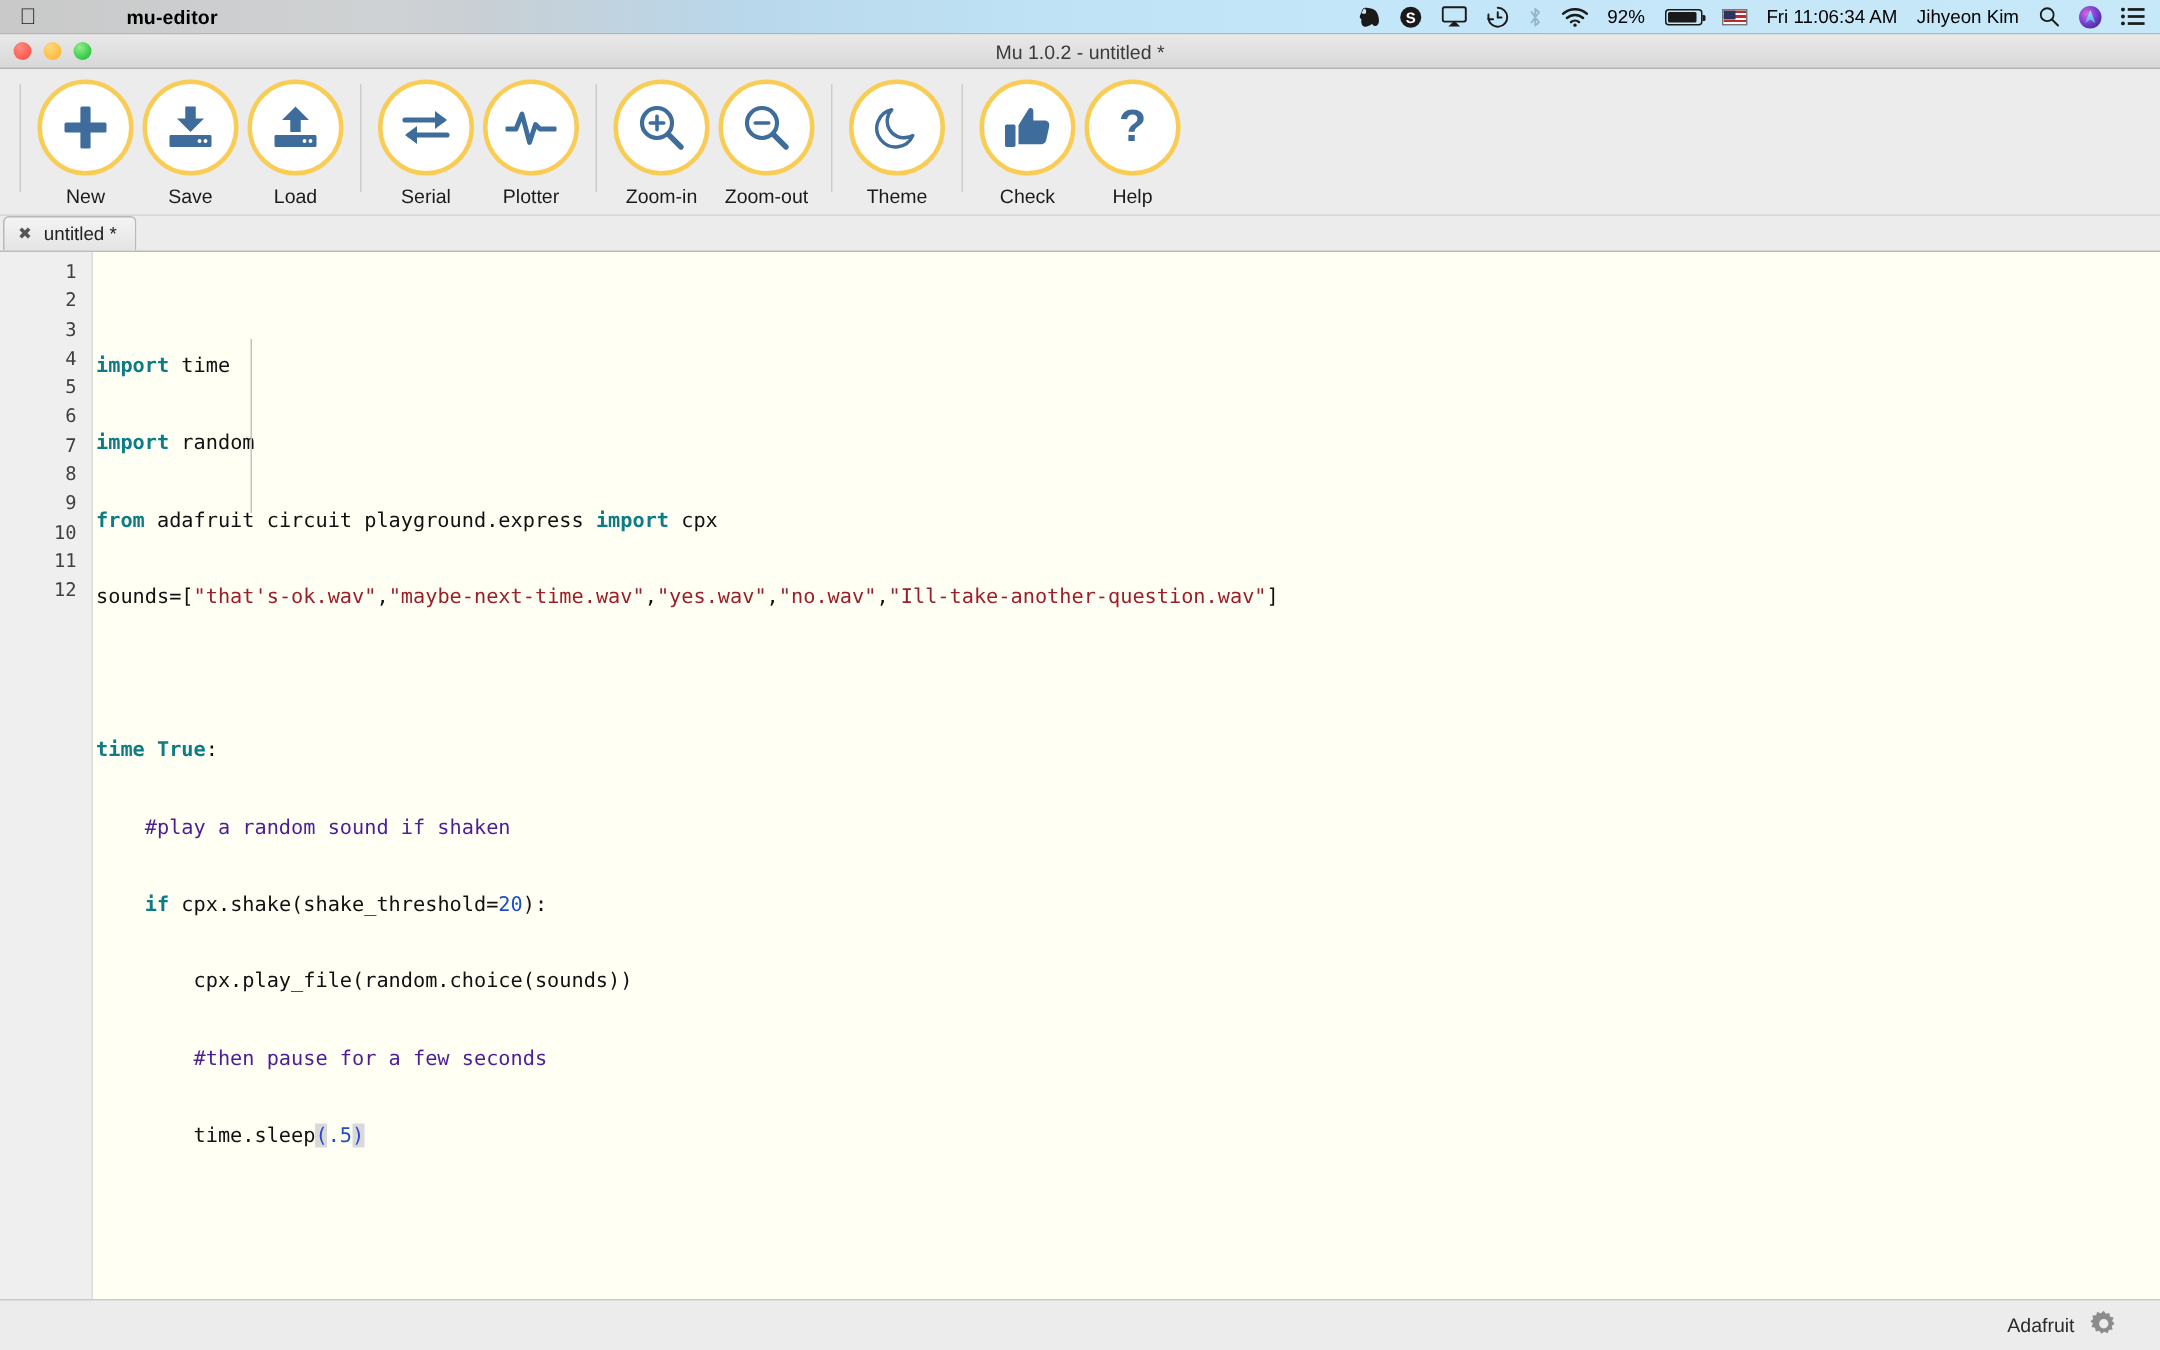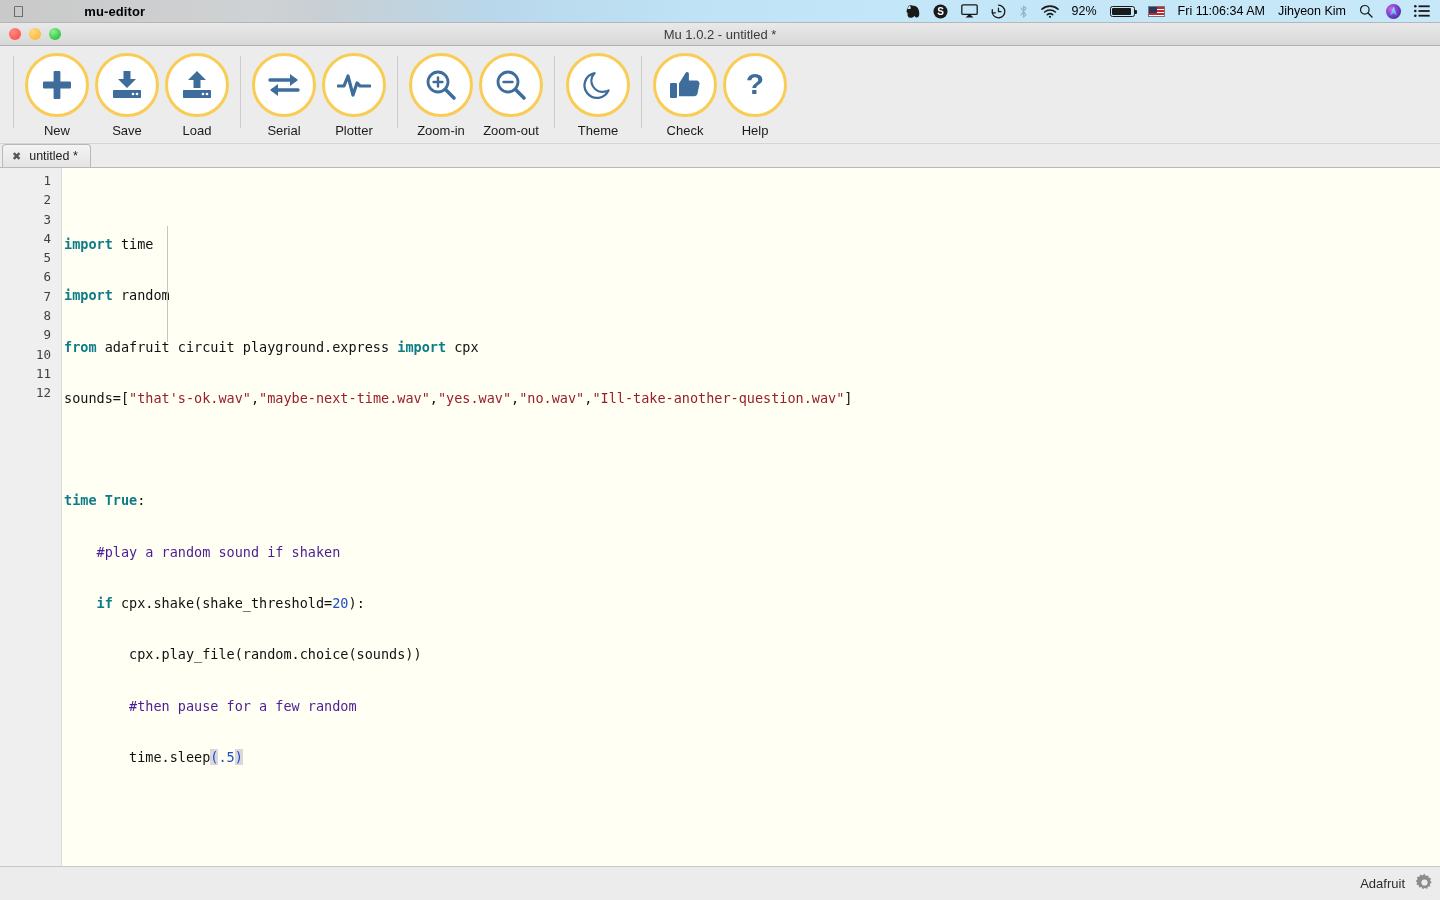--- a/index.html
+++ b/index.html
@@ -142,21 +142,21 @@
   .cmt  { color:#4c1d95; }
   .num  { color:#1c4fc4; }
   .plain{ color:#111; }
   .brk  { color:#2a47d0; background:#d9d9d9; }
   .guide { position:absolute; width:1px; background:#c4c4c4; }
 
   
   #statusbar {
     flex:0 0 33px; height:33px; background:#ececec;
     display:flex; align-items:center; justify-content:flex-end;
-    padding-right: 6px; gap: 10px;
+    padding-right: 28px; gap: 10px;
     font-size: 13px; color:#2b2b2b;
   }
 </style>
 </head>
 <body>
 
 <div id="menubar">
   <div class="mb-left">
     <span class="apple-logo"></span>
     <span class="app-name">mu-editor</span>
@@ -429,21 +429,21 @@
 
       <div class="cl"><span class="kw">import</span><span class="plain"> time</span></div>
       <div class="cl"><span class="kw">import</span><span class="plain"> random</span></div>
       <div class="cl"><span class="kw">from</span><span class="plain"> adafruit circuit playground.express </span><span class="kw">import</span><span class="plain"> cpx</span></div>
       <div class="cl"><span class="plain">sounds=[</span><span class="str">"that's-ok.wav"</span><span class="plain">,</span><span class="str">"maybe-next-time.wav"</span><span class="plain">,</span><span class="str">"yes.wav"</span><span class="plain">,</span><span class="str">"no.wav"</span><span class="plain">,</span><span class="str">"Ill-take-another-question.wav"</span><span class="plain">]</span></div>
       <div class="cl"></div>
       <div class="cl"><span class="kw">time</span><span class="plain"> </span><span class="kw">True</span><span class="plain">:</span></div>
       <div class="cl"><span class="cmt">    #play a random sound if shaken</span></div>
       <div class="cl"><span class="plain">    </span><span class="kw">if</span><span class="plain"> cpx.shake(shake_threshold=</span><span class="num">20</span><span class="plain">):</span></div>
       <div class="cl"><span class="plain">        cpx.play_file(random.choice(sounds))</span></div>
-      <div class="cl"><span class="cmt">        #then pause for a few random</span></div>
+      <div class="cl"><span class="cmt">        #then pause for a few seconds</span></div>
       <div class="cl"><span class="plain">        time.sleep</span><span class="brk">(</span><span class="num">.5</span><span class="brk">)</span></div>
       <div class="cl"></div>
     </div>
   </div>
 
   <div id="statusbar">
     <span>Adafruit</span>
     <span>
       <svg width="19" height="19" viewBox="0 0 19 19">
           <path d="M9.5 0.8l1.3 2.1 2.4-.5.5 2.4 2.4.6-1 2.2 1.6 1.9-1.9 1.5.6 2.4-2.5.2-.8 2.3-2.2-1.1-2 1.4-1.3-2.1-2.4.5-.5-2.4-2.4-.6 1-2.2L.6 7.9l1.9-1.5-.6-2.4 2.5-.2.8-2.3 2.2 1.1z" fill="#8c8c8c"></path>

